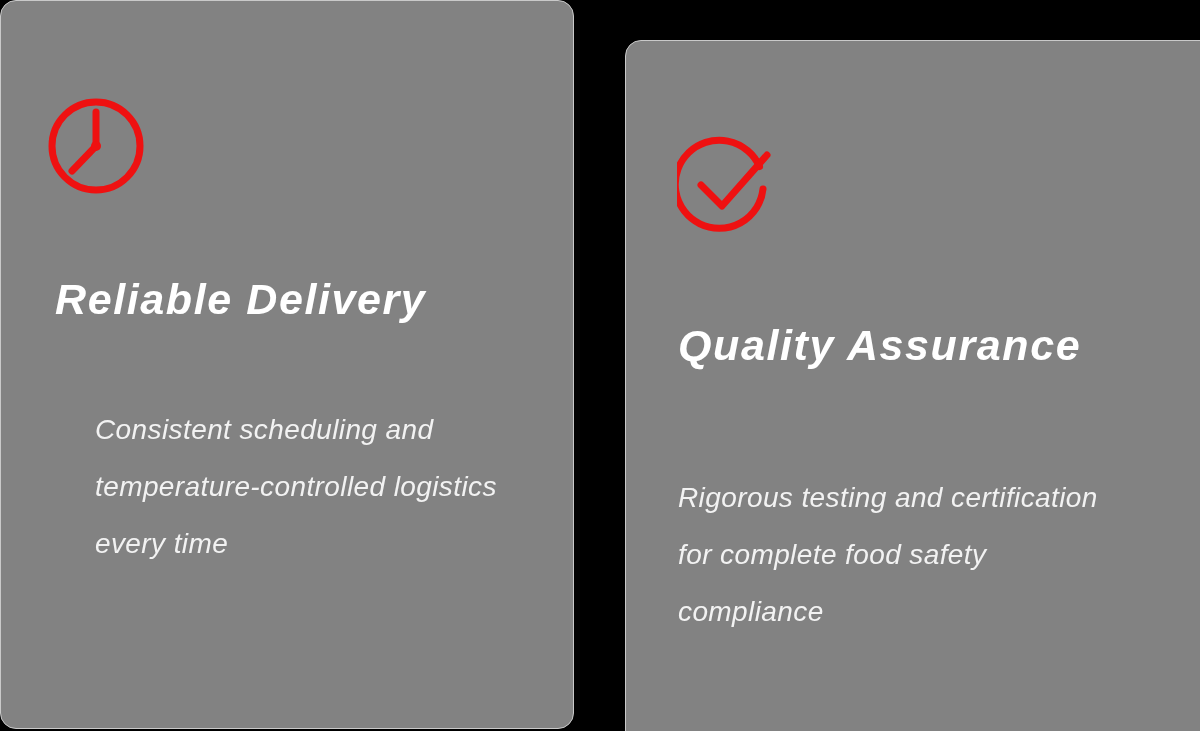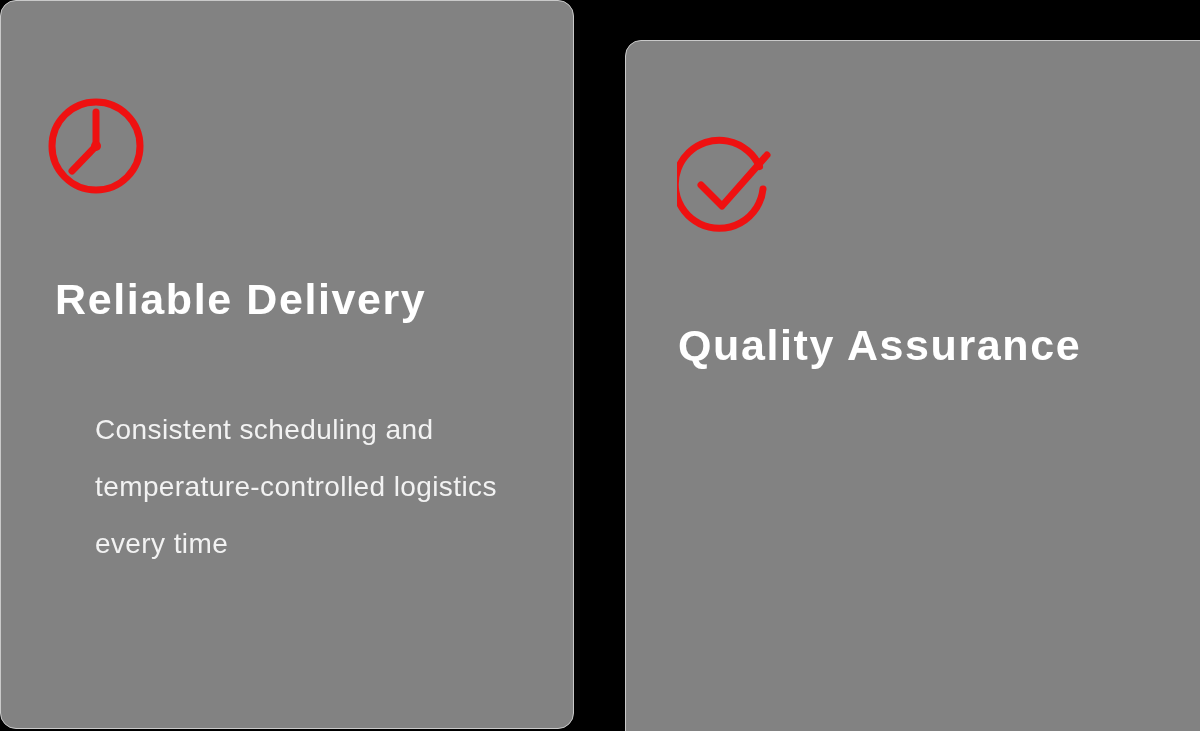--- a/index.html
+++ b/index.html
@@ -26,20 +26,21 @@
   }
 
   .card {
     position: absolute;
     top: 0;
     height: 729px;
     background: #828282;
     border: 1px solid #c9c9c9;
     border-radius: 16px;
     overflow: hidden;
+    font-style: italic;
   }
 
   
   .card--left {
     left: 0px;
     width: 574px;
   }
 
   .card--right {
     left: 625px;
@@ -121,17 +122,18 @@
 
           <path d="M 82.5 33.5
                    A 44 44 0 1 0 86 56
                    " fill="none" stroke="#ee1111" stroke-width="7" stroke-linecap="round"></path>
           <path d="M 24 52 L 45 73 L 90 22" fill="none" stroke="#ee1111" stroke-width="7" stroke-linecap="round" stroke-linejoin="round"></path>
         </svg>
       </div>
 
       <div class="card-title">Quality Assurance</div>
 
+      <div class="card-body">Rigorous testing and certification for complete food safety compliance</div>
 
     </div>
   </div>
 
 </div>
 
 </body></html>

